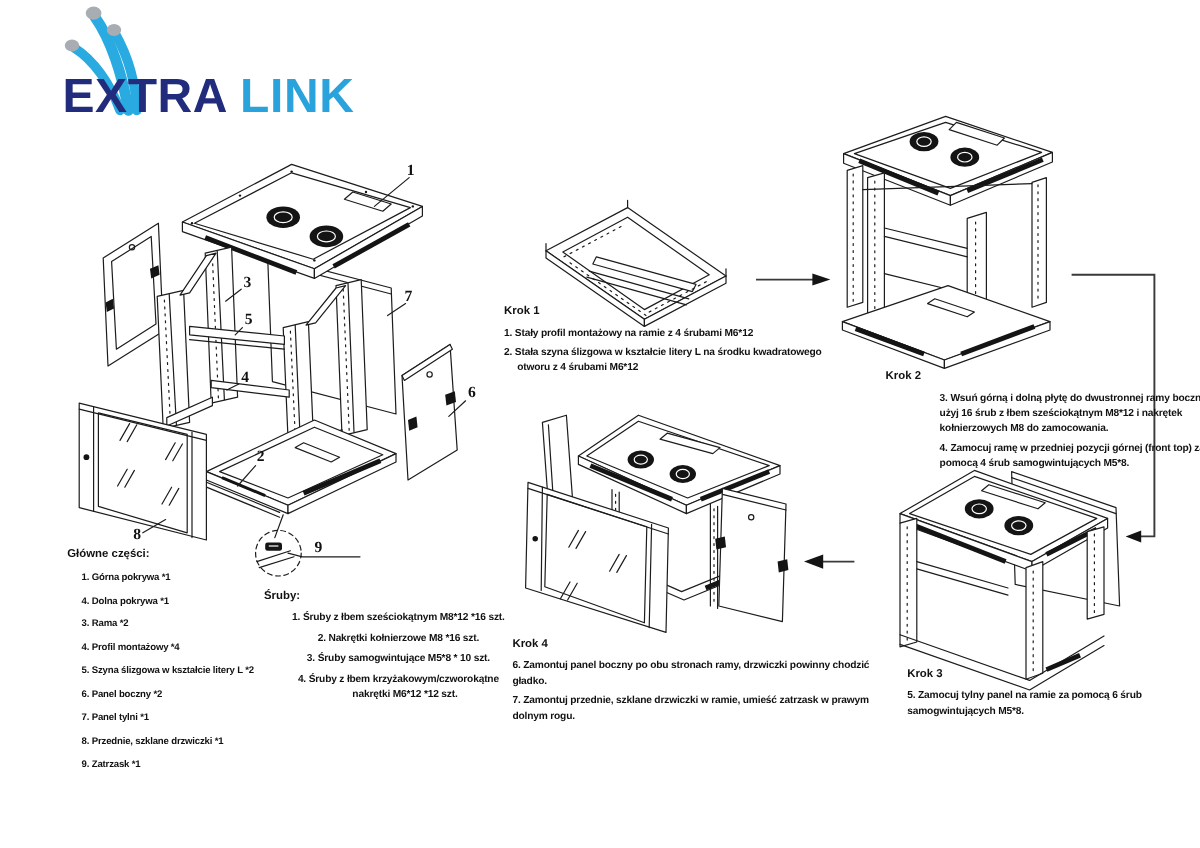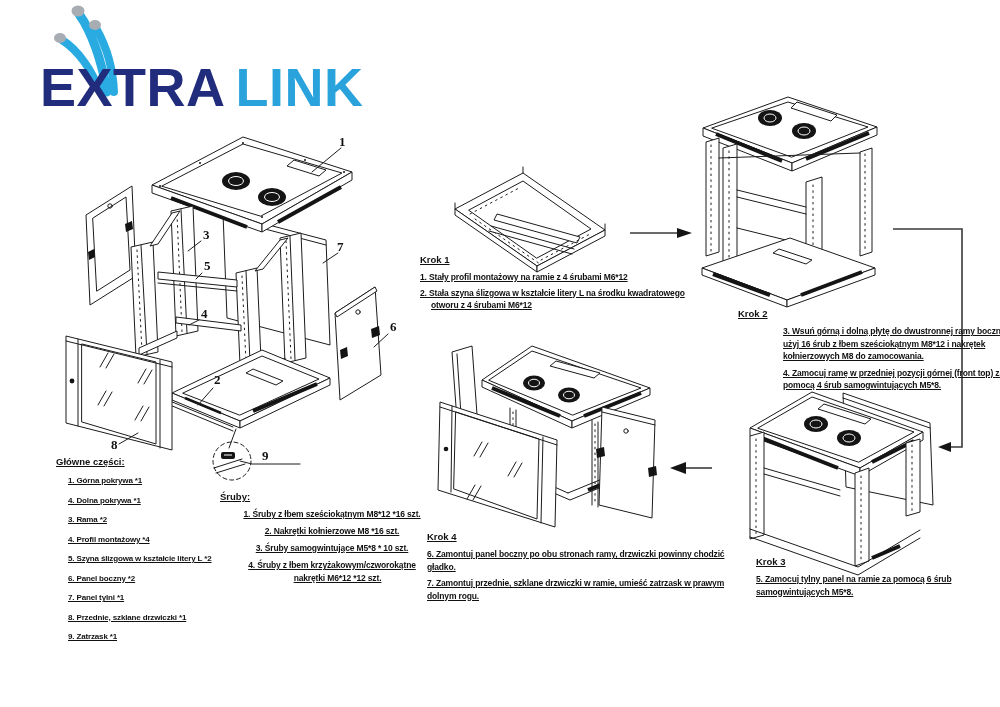--- a/index.html
+++ b/index.html
@@ -12,25 +12,25 @@
   .ln{fill:none;stroke:#1c1c1c;stroke-width:1;stroke-linejoin:round;stroke-linecap:round;}
   .fw{fill:#ffffff;stroke:#1c1c1c;stroke-width:1;stroke-linejoin:round;}
   .blk{fill:#141414;stroke:none;}
   .thk{fill:none;stroke:#141414;stroke-width:4;stroke-linecap:butt;}
   .thn{fill:none;stroke:#141414;stroke-width:2.5;stroke-linecap:butt;}
   .dsh{stroke-dasharray:1.6,4.2;}
   .wln{fill:none;stroke:#ffffff;stroke-width:1;}
   .arr{fill:none;stroke:#3a3a3a;stroke-width:1.6;}
   .num{font-family:"Liberation Serif",serif;font-weight:bold;font-size:13px;fill:#111;}
   
-  .logo-text{position:absolute;left:40px;top:60px;font-weight:bold;font-size:54px;line-height:1;letter-spacing:.5px;white-space:nowrap;}
+  .logo-text{position:absolute;left:52px;top:60px;font-weight:bold;font-size:40px;line-height:1;letter-spacing:.5px;white-space:nowrap;}
   .logo-extra{color:#222c7d;}
   .logo-link{color:#2aa2dc;margin-left:10px;}
   
-  .tb{position:absolute;color:#111;font-weight:bold;text-decoration:underline;}
+  .tb{position:absolute;color:#111;font-weight:bold;}
   .tb .h{font-size:9.5px;margin:0 0 6px 0;}
   .tb p{margin:0;font-size:8.5px;line-height:12.5px;letter-spacing:-0.15px;}
   .hang p{padding-left:11px;text-indent:-11px;}
   #parts-block{left:56px;top:456px;width:175px;}
   #parts-block p{font-size:8px;margin:0 0 8px 12px;line-height:11.5px;}
   #parts-block .h{margin-bottom:8px;}
   #screws-block{left:220px;top:491px;width:212px;}
   #screws-block p{margin:0 0 4.5px 12px;text-align:center;}
   #krok1-block{left:420px;top:254px;width:265px;}
   #krok1-block p{margin-bottom:3px;}

